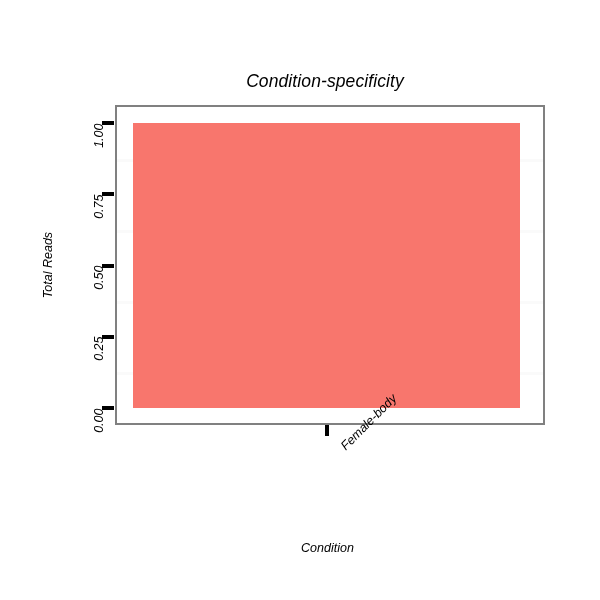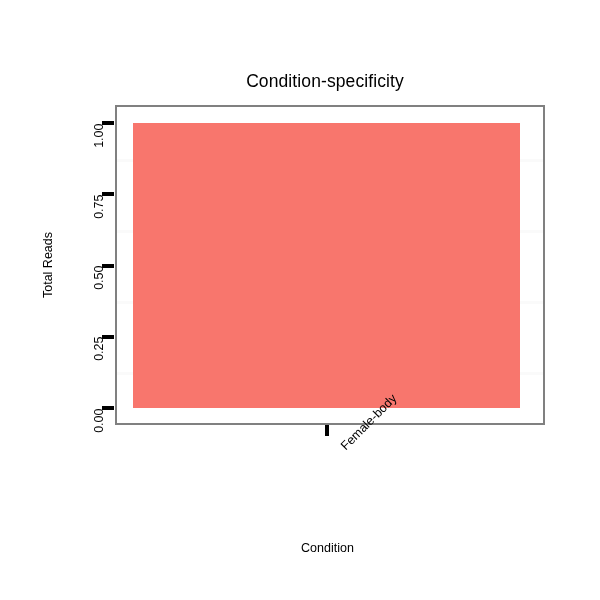--- a/index.html
+++ b/index.html
@@ -14,20 +14,21 @@
     overflow: hidden;
     font-family: "Liberation Sans", sans-serif;
     color: #000000;
   }
 
   #plot-root {
     position: absolute;
     left: 0; top: 0;
     width: 600px;
     height: 600px;
+    font-style: italic;
   }
 
   
   .chart-title {
     position: absolute;
     left: 0;
     top: 70px;
     width: 650px;
     text-align: center;
     font-size: 17.5px;

